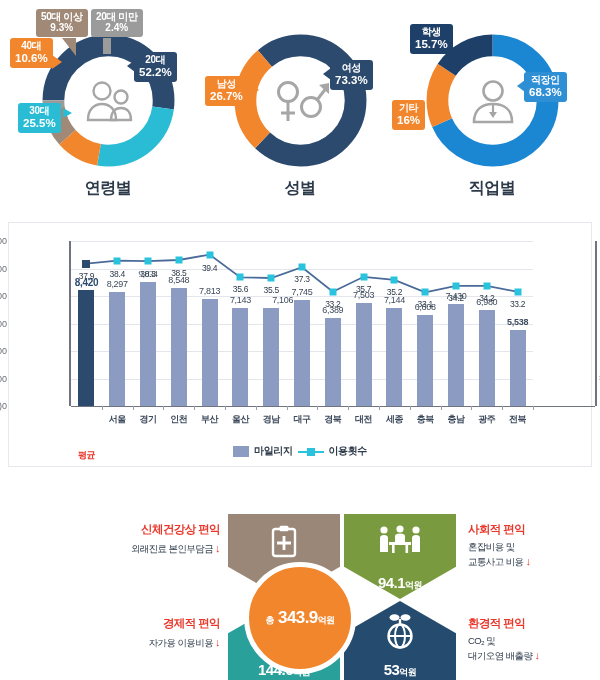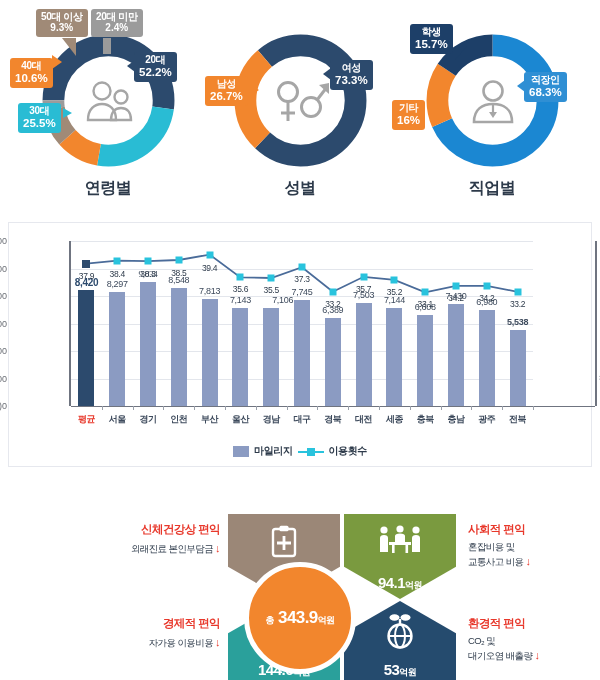--- a/index.html
+++ b/index.html
@@ -36,21 +36,21 @@
      text-align:right; width:56px; transform:translateY(-50%); white-space:nowrap; }
   .axis-v { position:absolute; width:2px; background:#6f7480; }
   .axis-h { position:absolute; height:1px; background:#6f7480; }
   .bar { position:absolute; bottom:0; background:#8b9bc2; }
   .bar.hl { background:#2c4a6d; }
   .barval { position:absolute; font-size:9px; color:#3d4a5c; text-align:center;
      white-space:nowrap; letter-spacing:-0.3px; }
   .barval.hl { color:#2c4a6d; font-weight:bold; font-size:10px; }
   .xlab { position:absolute; font-size:9px; color:#3d4a5c; text-align:center;
      font-weight:bold; letter-spacing:-0.5px; }
-  .xlab.avg { color:#e8382b; }
+  .xlab.avg { color:#e8382b;margin-top:36px; }
   .tickmark { position:absolute; width:1px; height:4px; background:#9aa0aa; }
   .ptmark { position:absolute; width:7px; height:7px; background:#29c3dd;
      transform:translate(-50%,-50%); }
   .ptmark.first { background:#2c4a6d; width:8px; height:8px; }
   .ptval { position:absolute; font-size:8.5px; color:#2d3a4a; text-align:center;
      white-space:nowrap; transform:translateX(-50%); letter-spacing:-0.3px; }
   .legend { position:absolute; left:0; bottom:8px; width:100%;
      display:flex; justify-content:center; gap:5px; align-items:center; }
   .lg-item { display:flex; align-items:center; gap:5px; font-size:10px;
      color:#2d3a4a; font-weight:bold; letter-spacing:-0.4px; }
@@ -125,21 +125,21 @@
         <span class="t2">52.2%</span>
       </div>
       <div class="tail" style="left:119px; top:60px; border-top:6px solid transparent; border-bottom:6px solid transparent; border-right:8px solid #2c4a6d;"></div>
 
       <div class="cal big" style="left:10px; top:103px; background:#29bcd4;">
         <span class="t1">30대</span>
         <span class="t2">25.5%</span>
       </div>
       <div class="tail" style="left:55px; top:108px; border-top:5px solid transparent; border-bottom:5px solid transparent; border-left:9px solid #29bcd4;"></div>
 
-      <div class="cal big" style="left:2px; top:38px; background:#f2862d;margin-top:20px;">
+      <div class="cal big" style="left:2px; top:38px; background:#f2862d;">
         <span class="t1">40대</span>
         <span class="t2">10.6%</span>
       </div>
       <div class="tail" style="left:44px; top:55px; border-top:7px solid transparent; border-bottom:7px solid transparent; border-left:10px solid #f2862d;"></div>
 
       <div class="cal" style="left:28px; top:9px; background:#a08a77;">
         <span class="t1">50대 이상</span>
         <span class="t2">9.3%</span>
       </div>
       <div class="tail" style="left:54px; top:38px; width:14px; height:18px; background:#a08a77; clip-path:polygon(0 0,100% 0,100% 100%);"></div>

